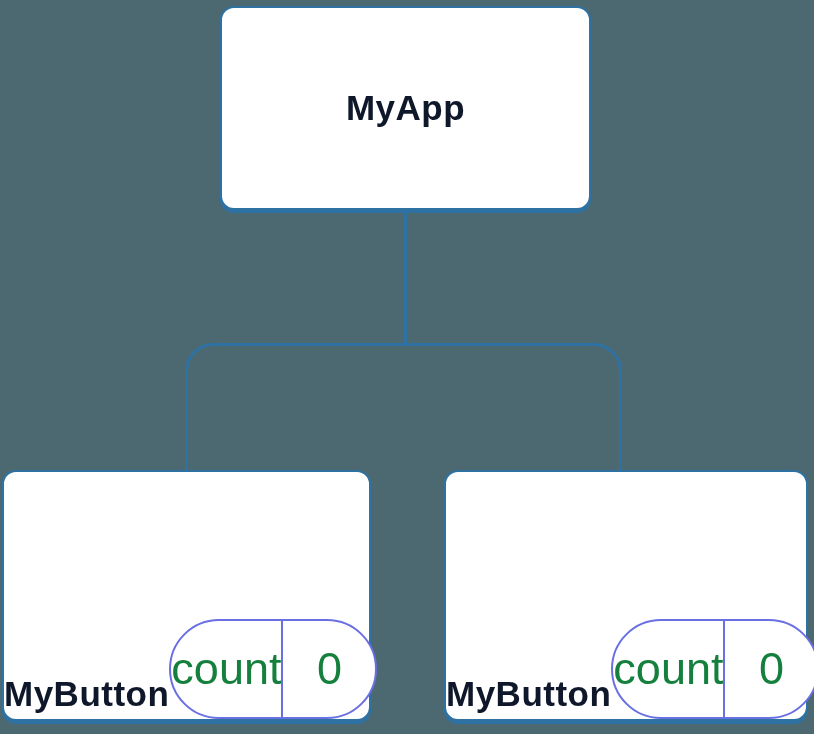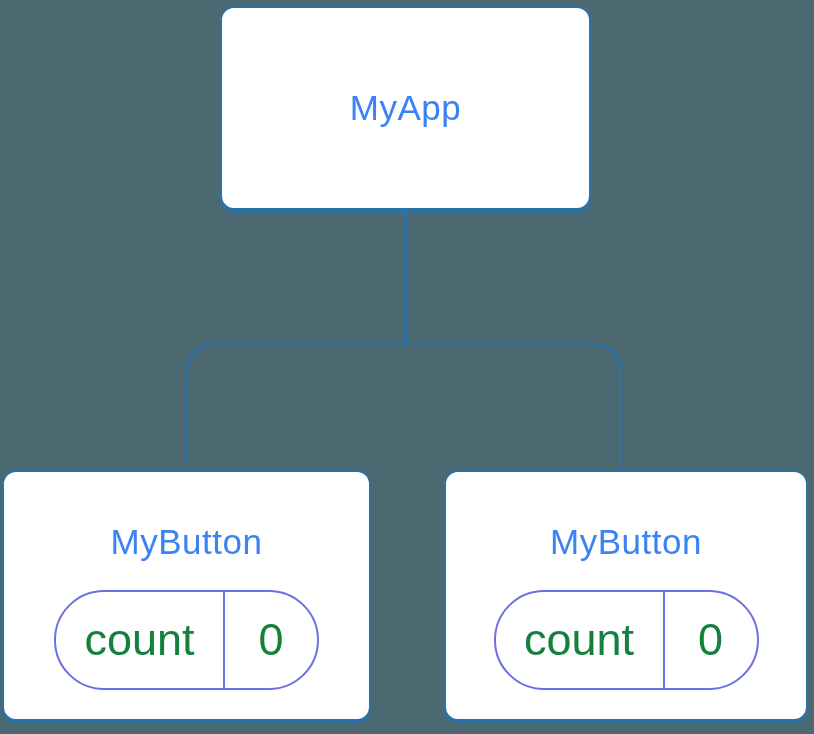--- a/index.html
+++ b/index.html
@@ -34,29 +34,28 @@
     height: 204px;
     display: flex;
     align-items: center;
     justify-content: center;
   }
   .node-child {
     top: 470px;
     width: 369px;
     height: 251px;
     display: flex;
-    flex-direction: column;
-    align-items: center;
+    align-items: flex-end;
   }
   .node-child-left  { left: 2px; }
   .node-child-right { left: 444px; width: 364px; }
   .node-title {
-    color: #3b82f6;
+    color: #0f172a;
     font-size: 35px;
-    font-weight: 400;
+    font-weight: 700;
     letter-spacing: 0.5px;
     line-height: 50px;
     white-space: nowrap;
   }
   .node-child .node-title {
     margin-top: 45px;
   }
   
   .connector-stem {
     position: absolute;

